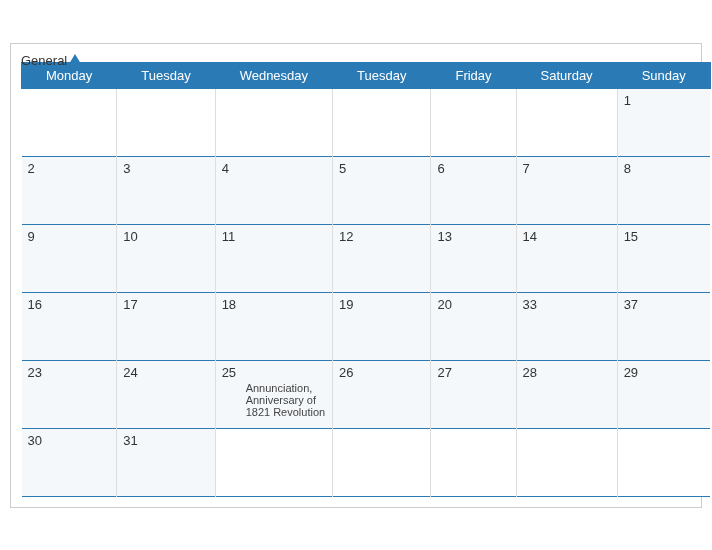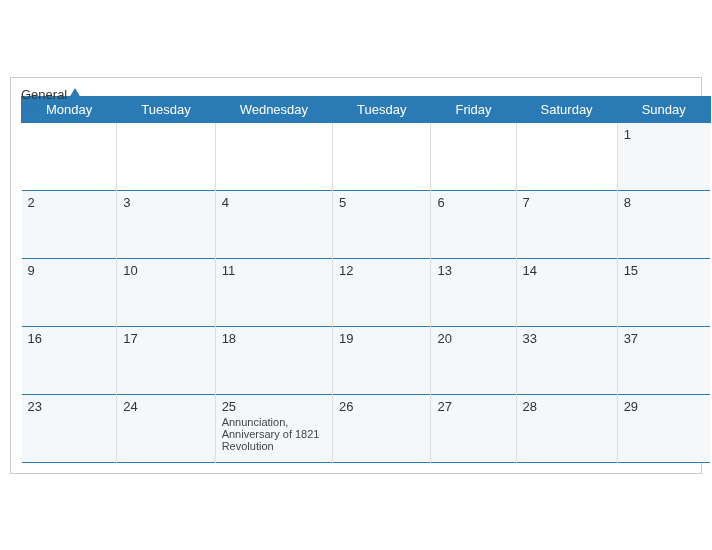--- a/index.html
+++ b/index.html
@@ -100,20 +100,21 @@
     .day-number {
       font-size: 13px;
       color: #333;
       display: block;
     }
     .holiday-text {
       font-size: 11px;
       color: #444;
       margin-top: 2px;
       display: block;
+      margin-left: 24px;
     }
     .empty-cell {
       background: #fff !important;
     }
     
     .last-row td {
       height: 50px;
     }
   </style>
 </head>
@@ -239,15 +240,28 @@
           <td>
             <span class="day-number">27</span>
           </td>
           <td>
             <span class="day-number">28</span>
           </td>
           <td>
             <span class="day-number">29</span>
           </td>
         </tr>
+        <tr class="last-row">
+          <td>
+            <span class="day-number">30</span>
+          </td>
+          <td>
+            <span class="day-number">31</span>
+          </td>
+          <td class="empty-cell"></td>
+          <td class="empty-cell"></td>
+          <td class="empty-cell"></td>
+          <td class="empty-cell"></td>
+          <td class="empty-cell"></td>
+        </tr>
       </tbody>
   </table>
 </div>
 
 </body></html>

